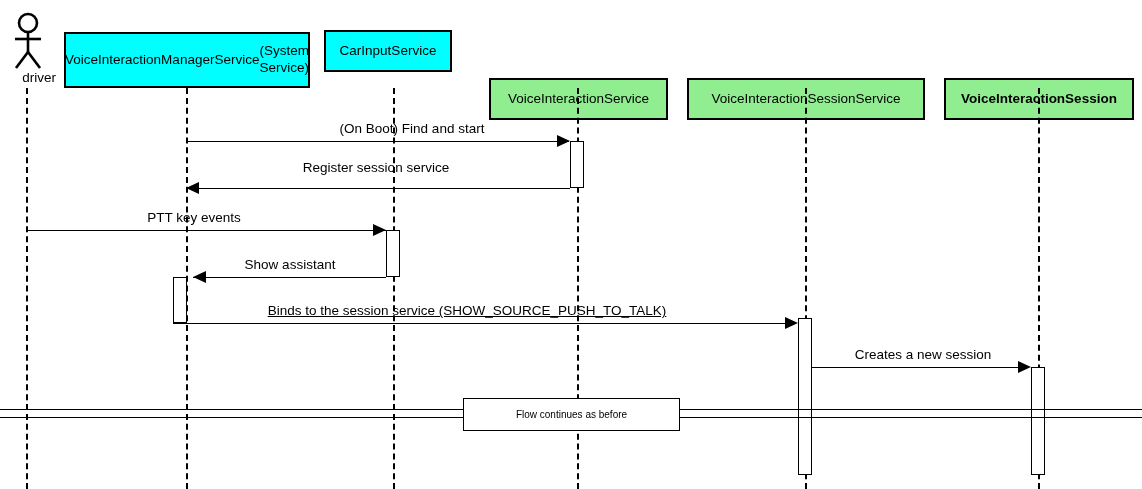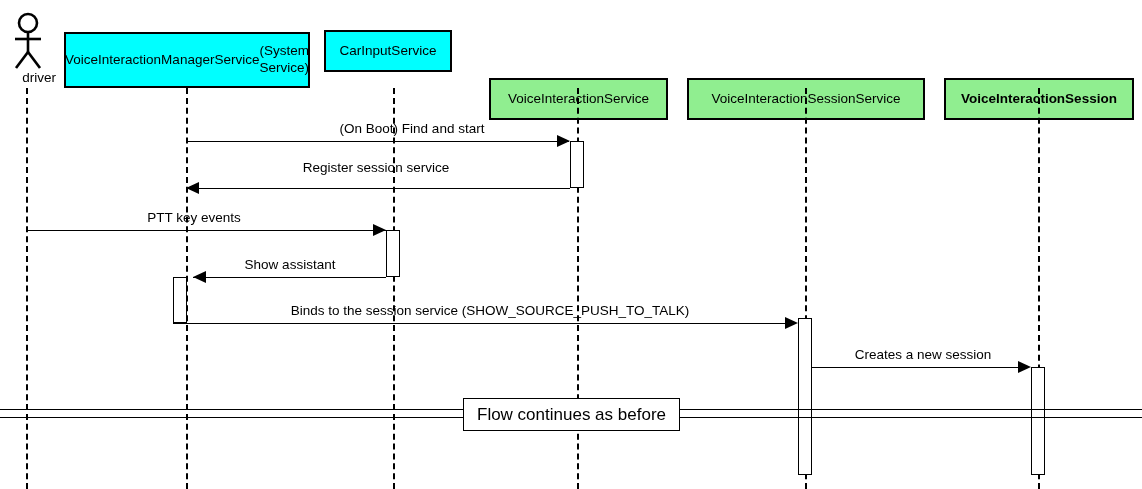--- a/index.html
+++ b/index.html
@@ -88,21 +88,21 @@
     border-top: 1.6px solid #000000;
   }
   .divider-box {
     position: absolute;
     box-sizing: border-box;
     border: 1.6px solid #000000;
     background: #ffffff;
     display: flex;
     align-items: center;
     justify-content: center;
-    font-size: 17px;
+    font-size: 10px;
     color: #000000;
     white-space: nowrap;
   }
 </style>
 </head>
 <body>
 
 <div id="canvas">
 
   <div class="actor" style="left:10px; top:12px; width:36px; height:58px;">
@@ -159,21 +159,21 @@
   <div class="msg-arrow right" style="left:373px; top:224px;"></div>
 
   <div class="activation" style="left:386px; top:230px; height:47px;"></div>
 
   <div class="msg-label" style="left:290px; top:257px;">Show assistant</div>
   <div class="msg-line" style="left:193px; top:277px; width:193px;"></div>
   <div class="msg-arrow left" style="left:193px; top:271px;"></div>
 
   <div class="activation" style="left:173px; top:277px; height:46px;"></div>
 
-  <div class="msg-label" style="left:490px; top:303px;">Binds to the session service (SHOW_SOURCE_PUSH_TO_TALK)</div>
+  <div class="msg-label" style="left:467px; top:303px;text-decoration:underline;">Binds to the session service (SHOW_SOURCE_PUSH_TO_TALK)</div>
   <div class="msg-line" style="left:173px; top:323px; width:612px;"></div>
   <div class="msg-arrow right" style="left:785px; top:317px;"></div>
 
   <div class="activation" style="left:798px; top:318px; height:157px;"></div>
 
   <div class="msg-label" style="left:923px; top:347px;">Creates a new session</div>
   <div class="msg-line" style="left:812px; top:367px; width:207px;"></div>
   <div class="msg-arrow right" style="left:1018px; top:361px;"></div>
 
   <div class="activation" style="left:1031px; top:367px; height:108px;"></div>

